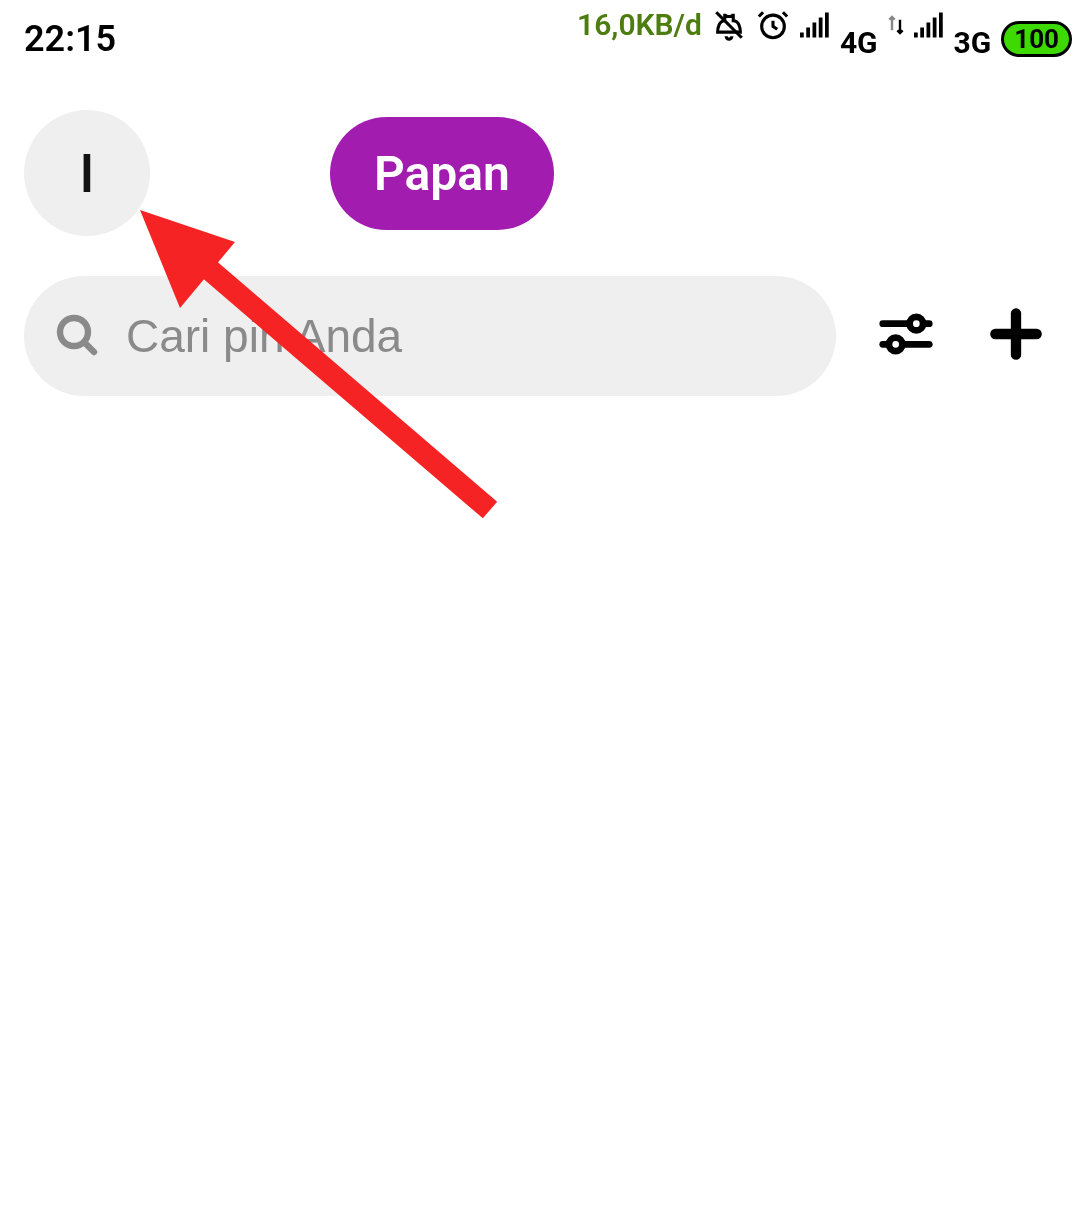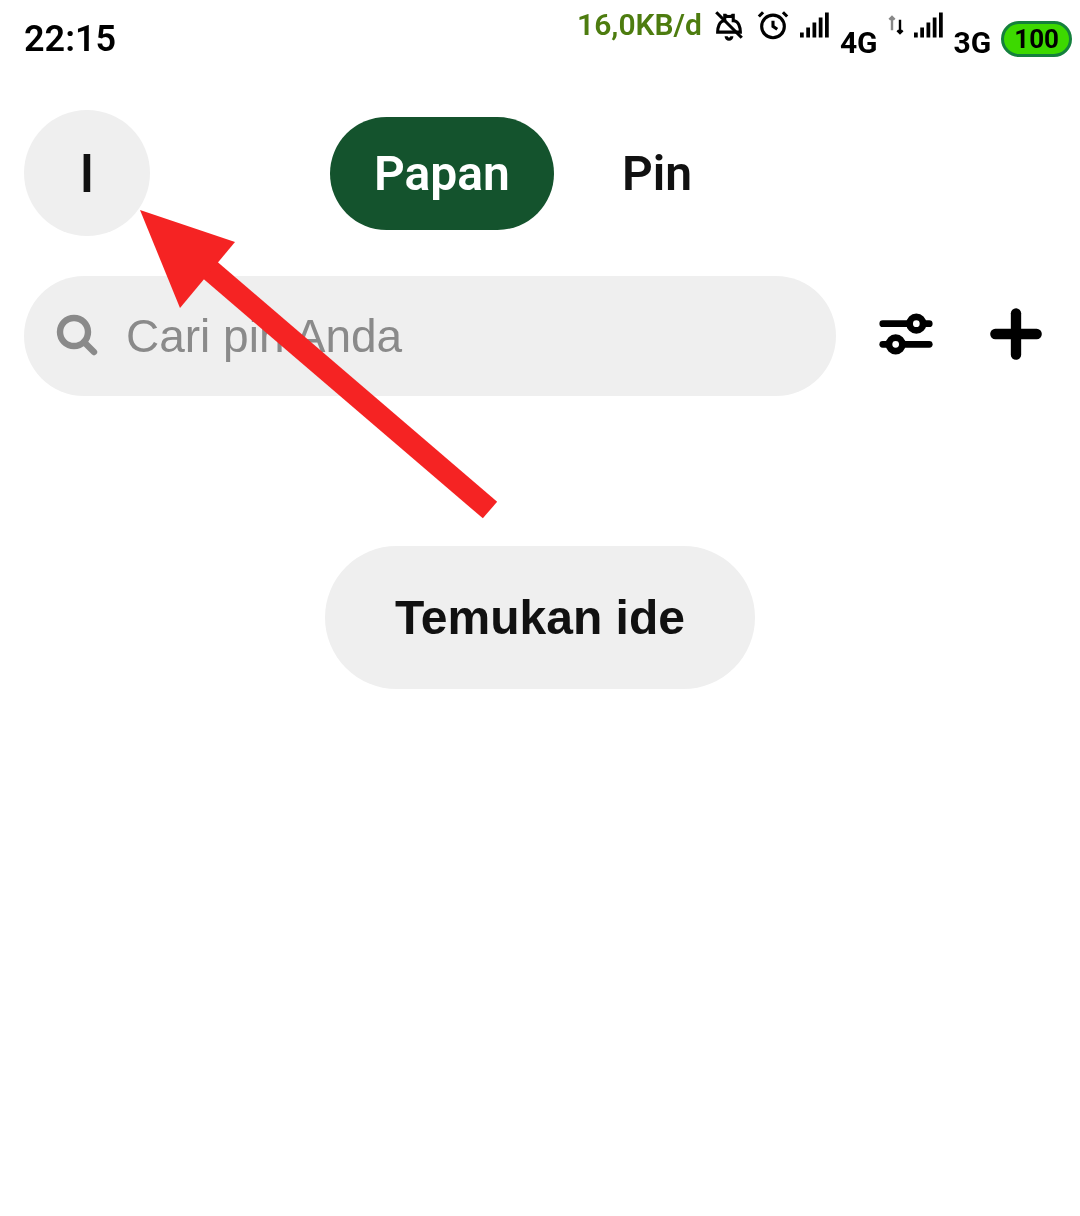--- a/index.html
+++ b/index.html
@@ -44,21 +44,21 @@
       align-items: center;
     }
     .status-net {
       font-size: 30px;
       font-weight: 700;
       color: #000;
       margin-top: 36px;
     }
     .battery-pill {
       background: #3dd900;
-      border: 3px solid #15803d;
+      border: 3px solid #000000;
       border-radius: 20px;
       padding: 0px 10px;
       font-size: 26px;
       font-weight: 700;
       color: #000;
       display: inline-flex;
       align-items: center;
       height: 36px;
       margin-top: 28px;
     }
@@ -90,21 +90,21 @@
     }
     .tab {
       font-size: 48px;
       font-weight: 600;
       color: #111;
       padding: 28px 44px;
       border-radius: 60px;
       cursor: pointer;
     }
     .tab.active {
-      background: #14532d;
+      background: #a21caf;
       color: #fff;
     }
     
     .search-row {
       display: flex;
       align-items: center;
       padding: 40px 24px 0 24px;
       gap: 30px;
     }
     .search-box {
@@ -217,21 +217,20 @@
     </span>
     <span class="status-net">3G</span>
     <span class="battery-pill">100</span>
   </div>
 </div>
 
 <div class="header-row">
   <div class="avatar">I</div>
   <div class="tabs">
     <div class="tab active">Papan</div>
-    <div class="tab">Pin</div>
   </div>
 </div>
 
 <div class="search-row">
   <div class="search-box">
     <span class="status-icon">
       <svg width="48" height="48" viewBox="0 0 24 24" fill="none" stroke="#8a8a8a" stroke-width="3.2" stroke-linecap="round">
         <circle cx="10" cy="10" r="7"></circle>
         <line x1="20" y1="20" x2="15" y2="15"></line>
       </svg>
@@ -252,21 +251,20 @@
     <span>
       <svg width="62" height="62" viewBox="0 0 24 24" fill="none" stroke="#000" stroke-width="4" stroke-linecap="round">
         <line x1="12" y1="4" x2="12" y2="20"></line>
         <line x1="4" y1="12" x2="20" y2="12"></line>
       </svg>
     </span>
   </div>
 </div>
 
 <div class="empty-state">
-  <button class="find-btn">Temukan ide</button>
 </div>
 
 <div class="arrow-annotation">
   <svg width="400" height="340" viewBox="0 0 400 340">
     <defs>
       <marker id="arrowhead" markerWidth="12" markerHeight="12" refX="2" refY="6" orient="auto">
         <polygon points="0 0, 12 6, 0 12" fill="#f52323"></polygon>
       </marker>
     </defs>
     <line x1="370" y1="310" x2="55" y2="40" stroke="#f52323" stroke-width="22"></line>

